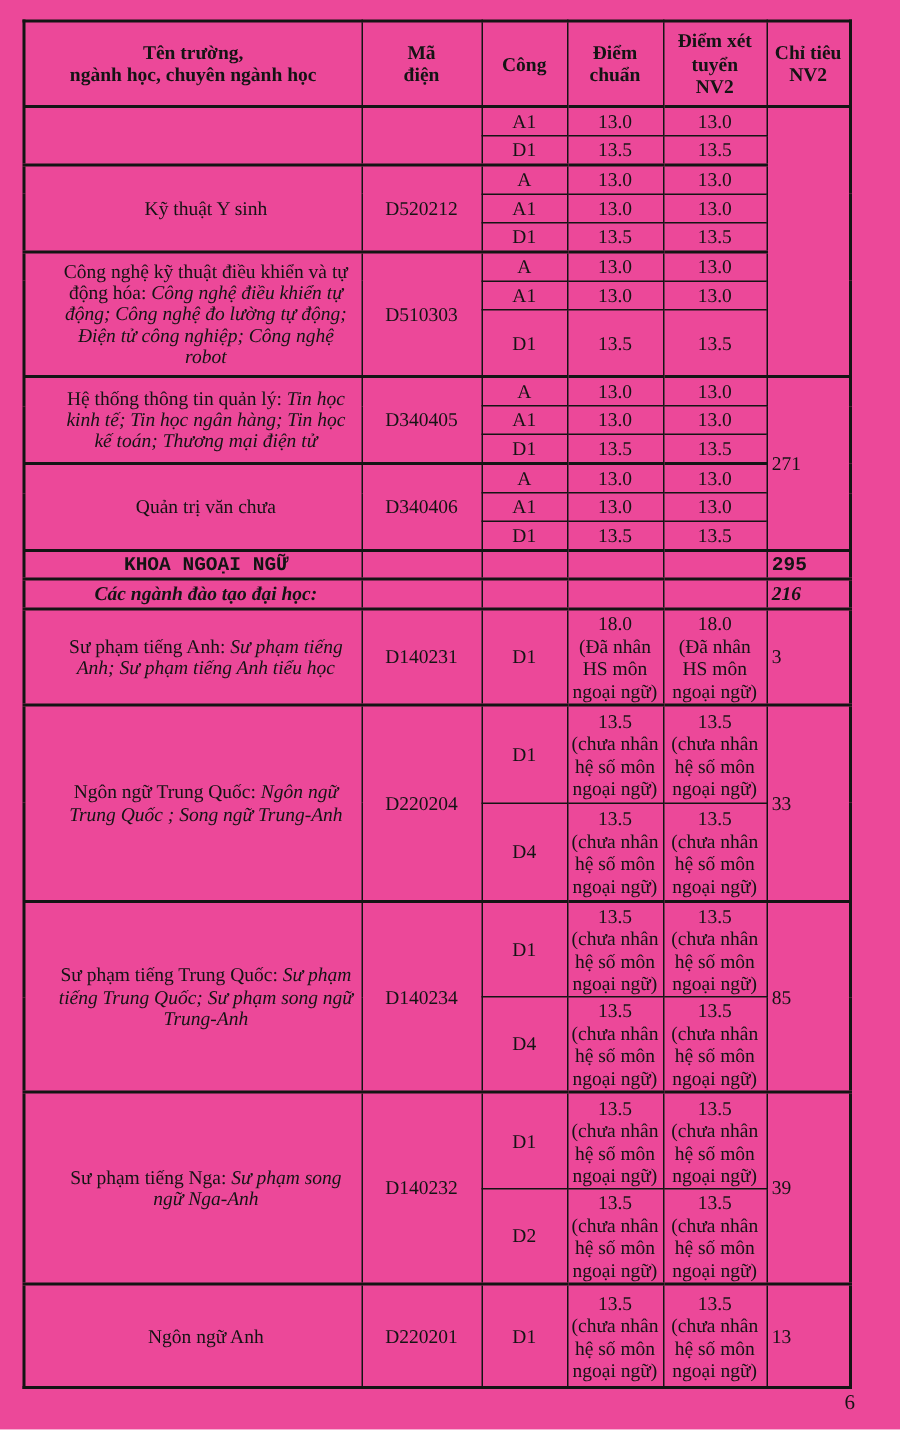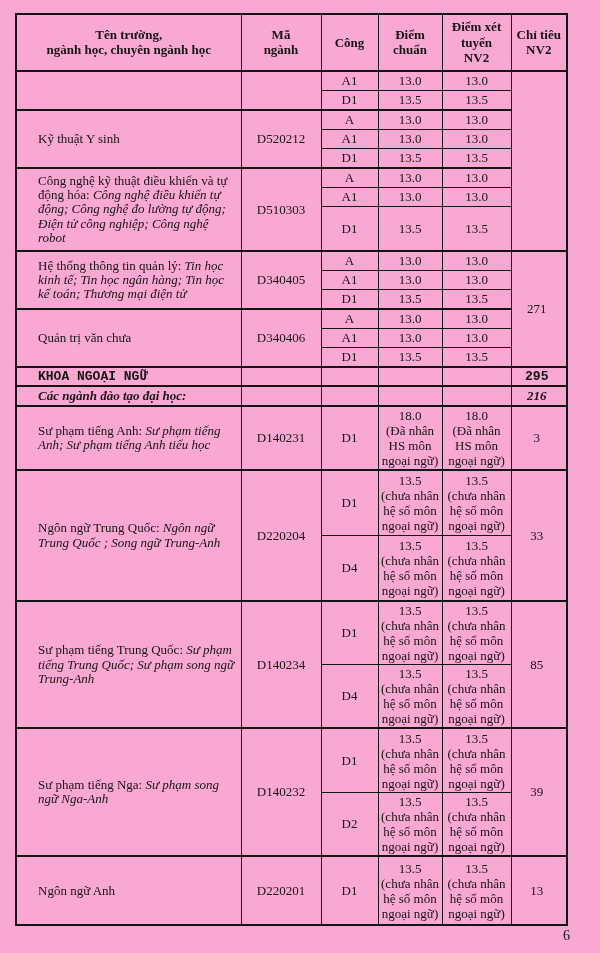--- a/index.html
+++ b/index.html
@@ -1,38 +1,38 @@
 <!DOCTYPE html>
 <html><head>
 <meta charset="utf-8">
 <style>
   html, body { margin:0; padding:0; background:#ffffff; }
   .sheet {
-    position:relative; width:600px; height:953px; background:#f9a8d4;
+    position:relative; width:600px; height:953px; background:#ec4899;
     font-family:"Liberation Serif", serif; color:#141414; overflow:hidden;
   }
   table.score-table {
     position:absolute; left:15px; top:13px; width:551px;
     border-collapse:collapse; table-layout:fixed;
     border:2px solid #141414;
   }
   .score-table th, .score-table td {
     border:1px solid #141414; padding:1px 3px;
     font-size:13px; vertical-align:middle; overflow:hidden;
     color:#141414;
   }
   .score-table thead th {
     font-weight:bold; text-align:center; white-space:pre-line;
     line-height:1.2; padding:4px 2px; border-bottom:2px solid #141414;
   }
   .score-table tr.grp td { border-top:2px solid #141414; }
-  td.name { text-align:left; padding-left:21px; padding-right:4px; line-height:1.1; }
+  td.name { text-align:center; padding-left:21px; padding-right:4px; line-height:1.1; }
   td.ctr  { text-align:center; }
   td.score{ text-align:center; white-space:pre-line; font-size:13px; line-height:15px; padding:1px 1px; }
-  td.quota{ text-align:center; padding-right:7px; }
+  td.quota{ text-align:left; padding-right:7px; }
   .bold { font-weight:bold; }
   .bi   { font-weight:bold; font-style:italic; }
   .it   { font-style:italic; }
   .page-number {
     position:absolute; left:540px; top:928px; width:30px;
     font-size:14px; text-align:right; color:#141414;
   }
 </style>
 </head>
 <body>
@@ -45,21 +45,21 @@
         <col style="width: 57px;">
         <col style="width: 64px;">
         <col style="width: 69px;">
         <col style="width: 56px;">
       </colgroup>
     <thead>
       <tr>
           <th>Tên trường,
 ngành học, chuyên ngành học</th>
           <th>Mã
-ngành</th>
+điện</th>
           <th>Công</th>
           <th>Điểm
 chuẩn</th>
           <th>Điểm xét
 tuyển
 NV2</th>
           <th>Chỉ tiêu
 NV2</th>
         </tr>
     </thead>

